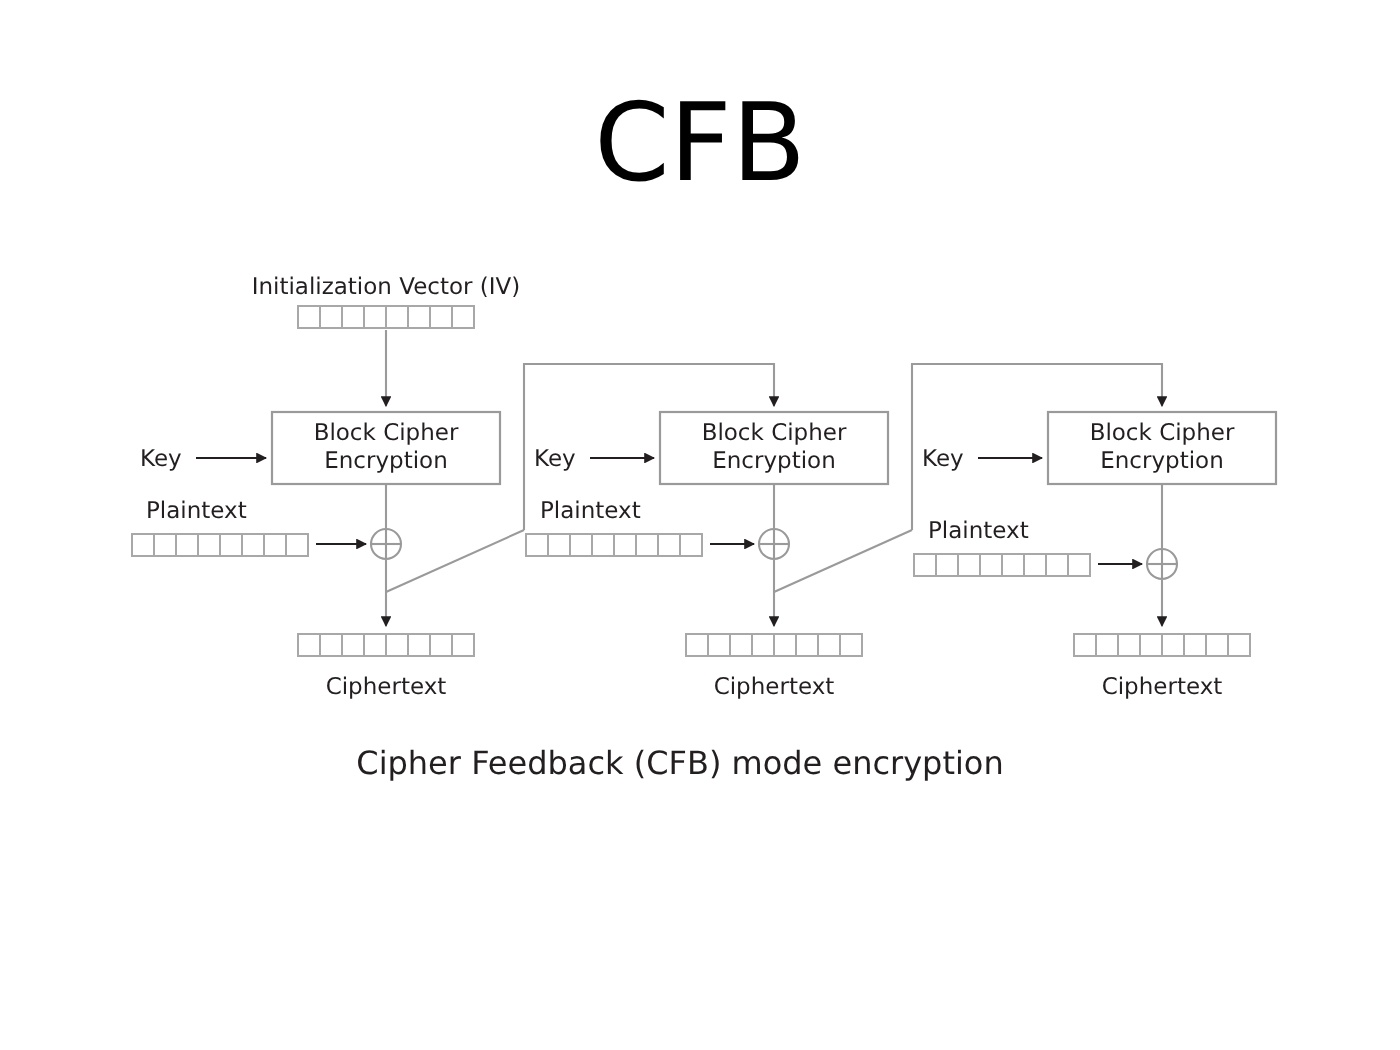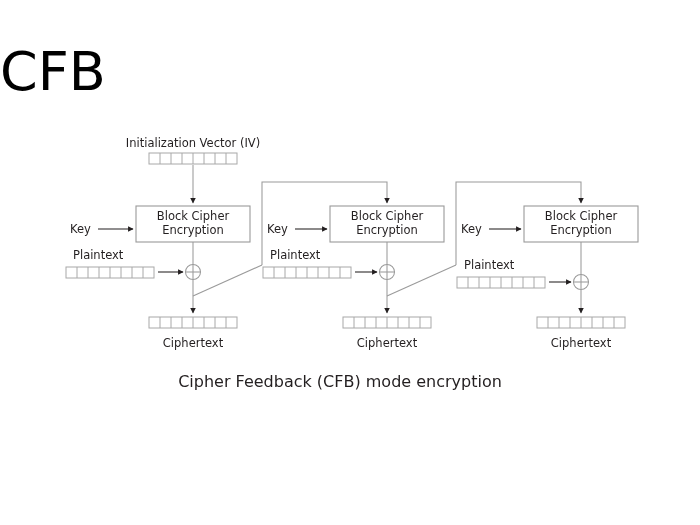--- a/index.html
+++ b/index.html
@@ -13,20 +13,21 @@
     height: 525px;
     background: #ffffff;
     overflow: hidden;
     font-family: "DejaVu Sans", sans-serif;
   }
   #slide-title {
     position: absolute;
     left: 0;
     top: 44px;
     width: 700px;
+    text-align: center;
     font-family: "DejaVu Sans", sans-serif;
     font-size: 54px;
     font-weight: 400;
     color: #000000;
     letter-spacing: 0px;
     line-height: 1.05;
   }
   #diagram {
     position: absolute;
     left: 0;

